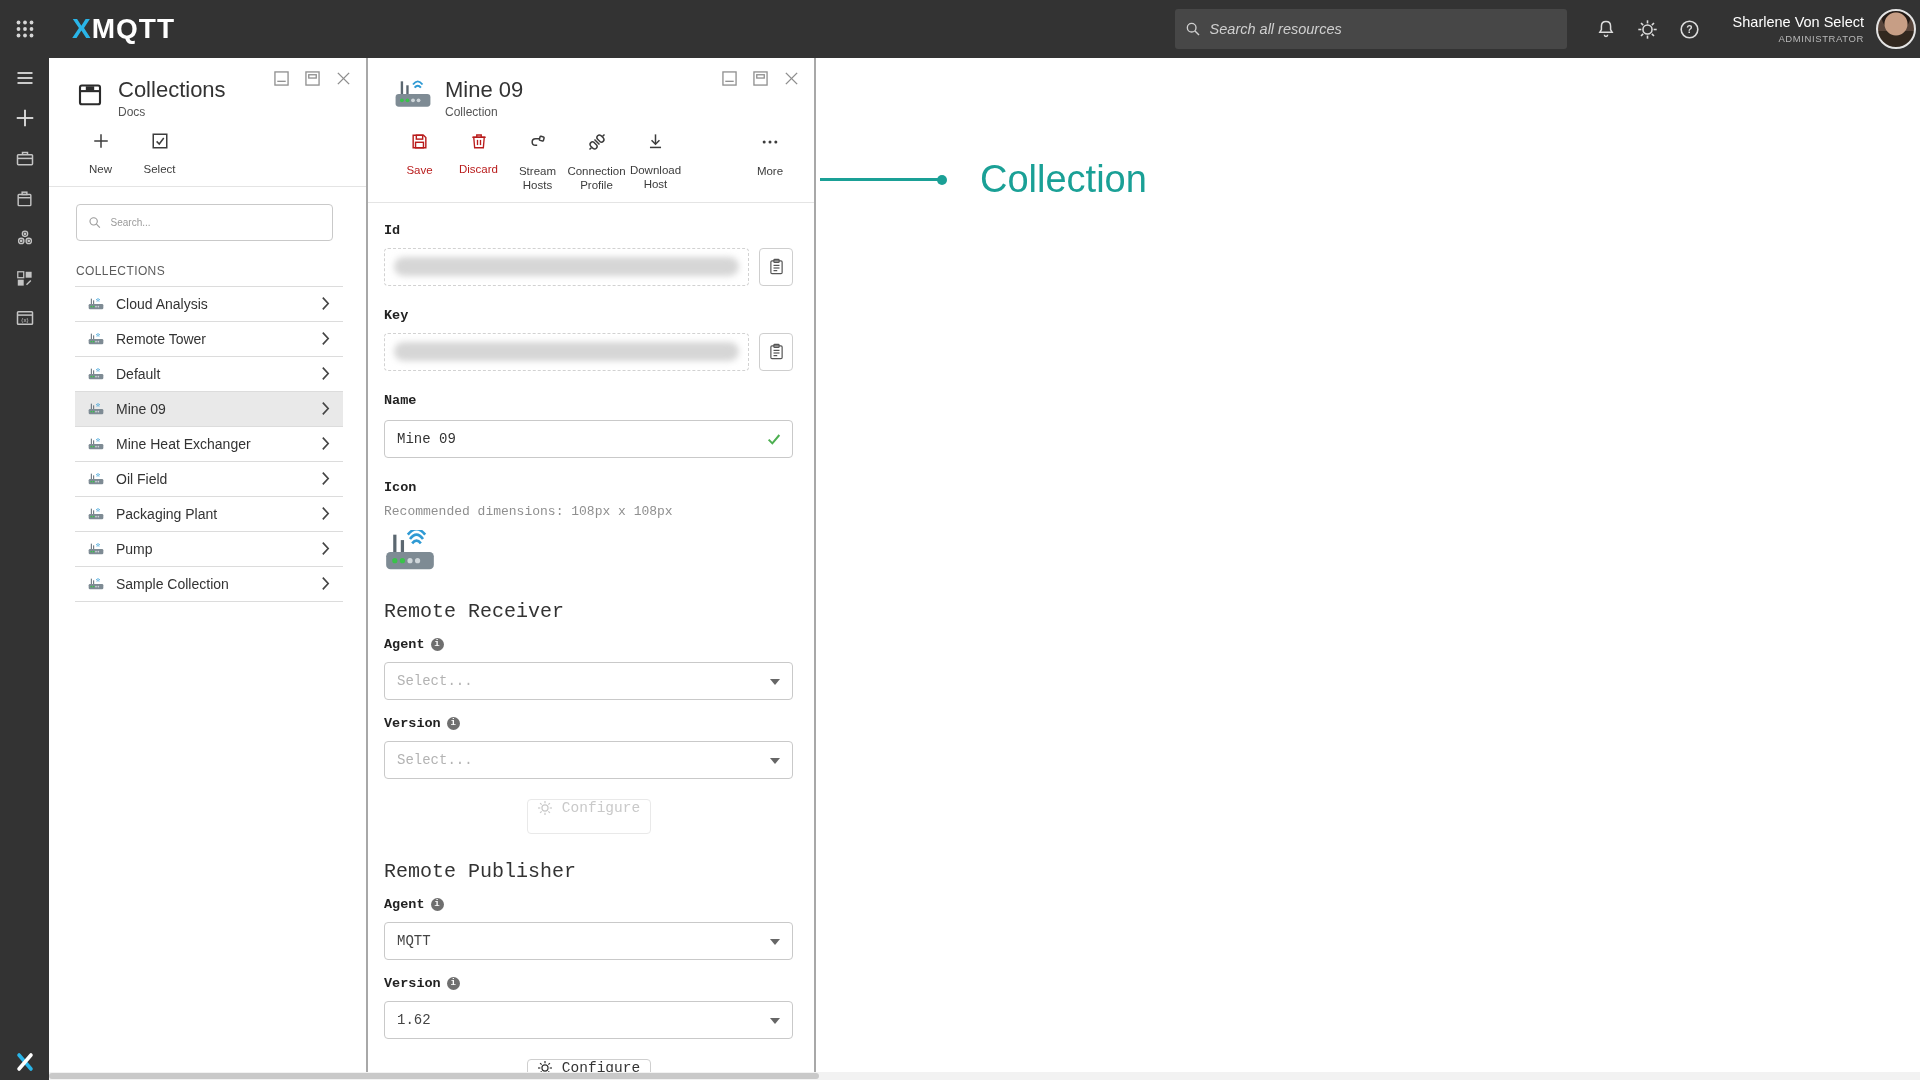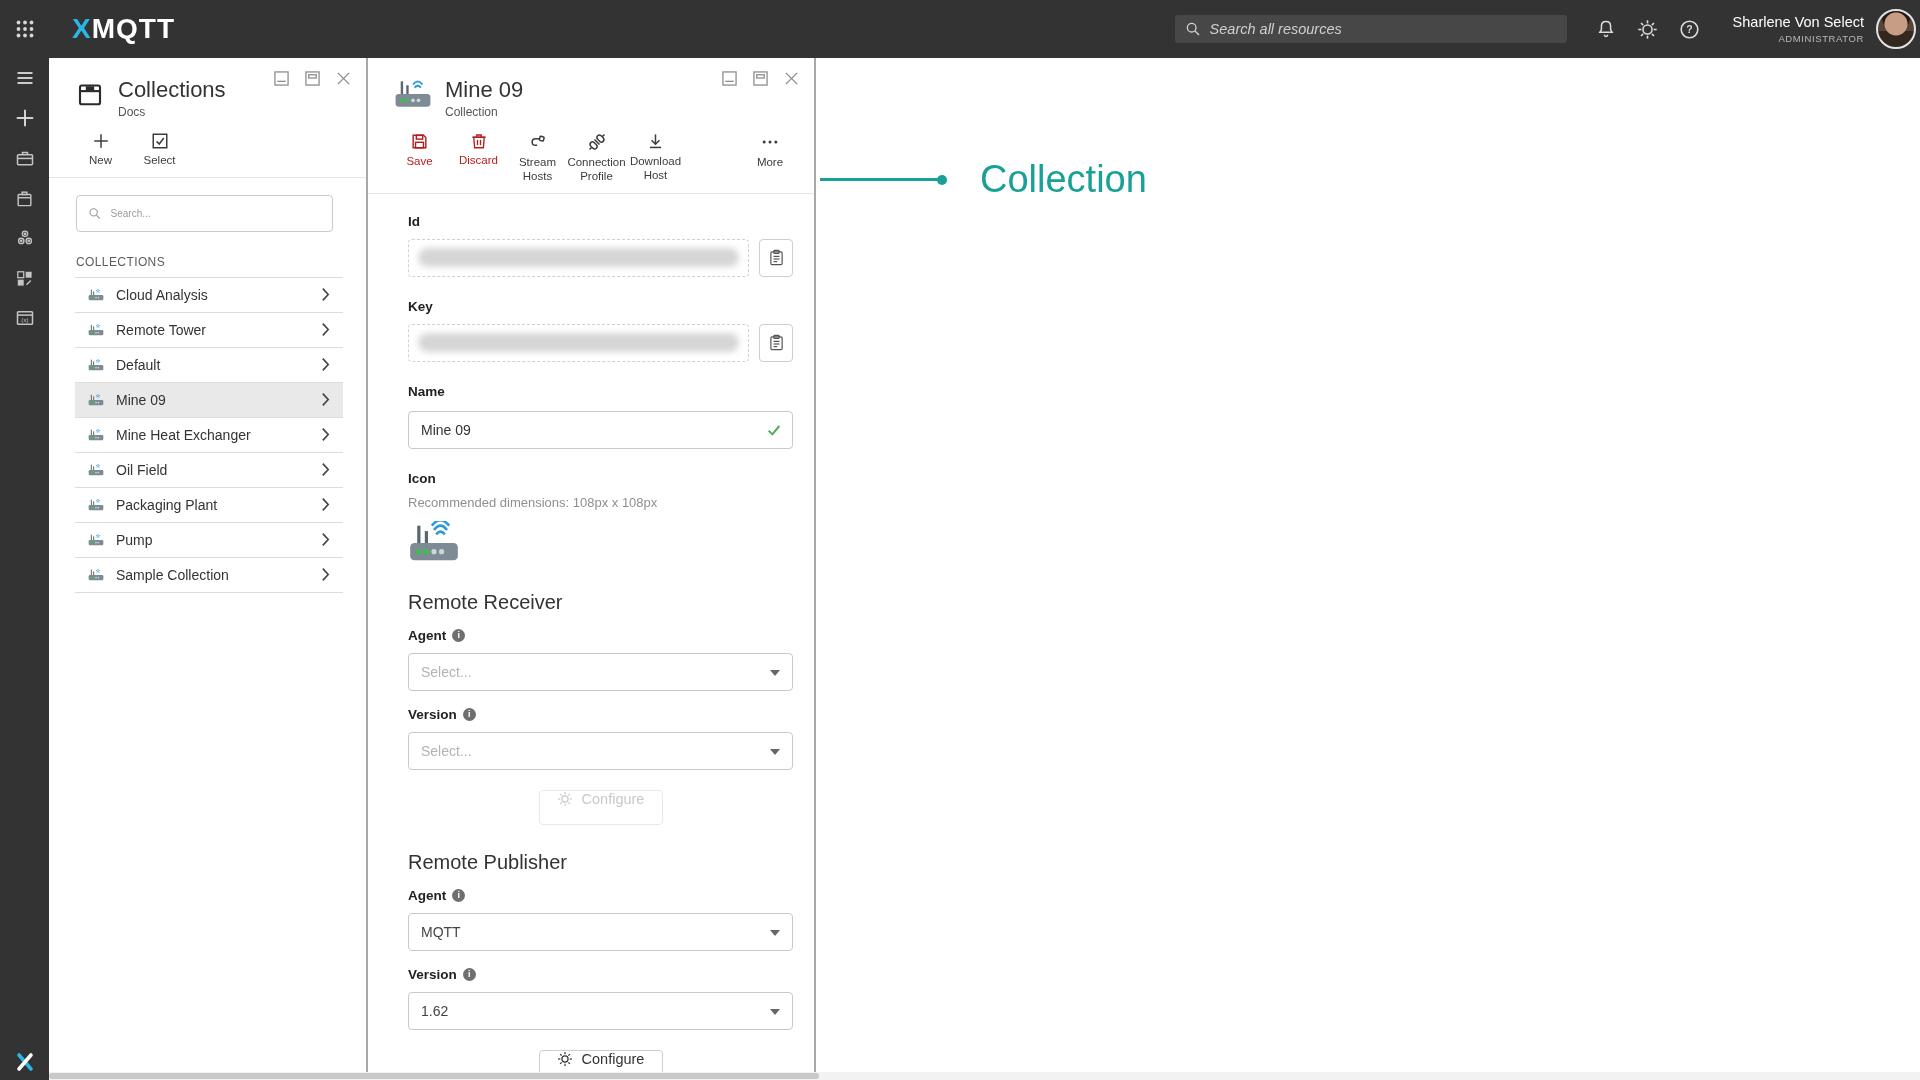--- a/index.html
+++ b/index.html
@@ -5,21 +5,21 @@
   * { margin:0; padding:0; box-sizing:border-box; }
   html,body { width:1920px; height:1080px; overflow:hidden; background:#fff;
     font-family:"Liberation Sans", sans-serif; }
 
   
   .topbar { position:absolute; left:0; top:0; width:1920px; height:58px;
     background:#333333; display:flex; align-items:center; z-index:30; }
   .apps-btn { width:50px; height:58px; display:flex; align-items:center; justify-content:center; cursor:pointer; }
   .logo { margin-left:22px; font-size:28px; font-weight:700; letter-spacing:1px; display:flex; }
   .logo .lx { color:#2ab5e8; } .logo .lr { color:#ffffff; }
-  .top-search { margin-left:auto; width:392px; height:28px; background:#474747; border-radius:3px;
+  .top-search { margin-left:auto; width:392px; height:40px; background:#474747; border-radius:3px;
     display:flex; align-items:center; padding:0 10px; }
   .top-search svg { flex:0 0 auto; }
   .top-search input { background:transparent; border:none; outline:none; color:#d8d8d8;
     font-style:italic; font-size:14.5px; margin-left:9px; width:100%; font-family:inherit; }
   .top-search input::placeholder { color:#cfcfcf; opacity:1; }
   .top-icons { display:flex; align-items:center; margin-left:18px; }
   .top-icon-btn { width:42px; height:58px; display:flex; align-items:center; justify-content:center; cursor:pointer; }
   .user-block { margin-left:22px; text-align:right; line-height:1.2; }
   .user-name { color:#ffffff; font-size:14.5px; }
   .user-role { color:#b9b9b9; font-size:9.5px; letter-spacing:.6px; margin-top:1px; }
@@ -43,42 +43,42 @@
   .win-controls { position:absolute; top:12px; right:14px; display:flex; gap:14px; z-index:5; }
   .win-btn { width:17px; height:17px; display:flex; align-items:center; justify-content:center; cursor:pointer; }
 
   .phead { display:flex; align-items:flex-start; padding:20px 0 0 26px; }
   .phead .ptxt { margin-left:13px; }
   .ptitle { font-size:22px; color:#333; line-height:1.1; }
   .psub { font-size:12px; color:#555; margin-top:3px; }
 
   .ptoolbar { margin-top:13px; padding:0 20px 9px 22px; border-bottom:1px solid #e4e4e4;
     display:flex; align-items:flex-start; }
-  .tb-btn { width:59px; display:flex; flex-direction:column; align-items:center; gap:4px;
+  .tb-btn { width:59px; display:flex; flex-direction:column; align-items:center; gap:13px;
     color:#3c3c3c; cursor:pointer; }
   .tb-btn .tb-label { font-size:11.5px; line-height:1.2; text-align:center; }
   .tb-btn.disabled { color:#b91c1c; cursor:default;align-items:center; }
   .tb-more { margin-left:auto; width:48px; }
 
   
   .list-search { margin:17px 33px 0 27px; height:37px; border:1px solid #c9c9c9; border-radius:4px;
     display:flex; align-items:center; padding:0 11px; }
   .list-search input { border:none; outline:none; font-size:10px; color:#444; margin-left:9px; width:100%;
     font-family:inherit; }
   .list-search input::placeholder { color:#9a9a9a; opacity:1; }
   .coll-label { margin:23px 0 8px 27px; font-size:12px; color:#5c5c5c; letter-spacing:.4px; }
   .coll-list { margin-left:26px; width:268px; border-top:1px solid #dcdcdc; }
   .coll-row { height:35px; display:flex; align-items:center; padding-left:13px;
     border-bottom:1px solid #dcdcdc; cursor:pointer; }
   .coll-row.selected { background:#e9e9e9; }
   .coll-row .row-label { font-size:14px; color:#333; margin-left:12px; }
   .coll-row .chev { margin-left:auto; margin-right:13px; display:flex; }
 
   
-  .p2-content { flex:1; overflow:hidden; padding:20px 21px 0 40px; }
+  .p2-content { flex:1; overflow:hidden; padding:20px 21px 0 16px;font-family:Liberation Mono, monospace; }
   .f-label { font-size:13.5px; font-weight:bold; color:#222; display:flex; align-items:center; gap:6px; }
   .mt0{margin-top:0;} .mt22{margin-top:22px;} .mt14{margin-top:14px;} .mt16{margin-top:16px;}
   .info-dot { width:13px; height:13px; border-radius:50%; background:#6f6f6f; color:#fff;
     font-size:9px; font-weight:bold; display:inline-flex; align-items:center; justify-content:center;
     font-style:normal; cursor:pointer; }
   .copy-row { display:flex; gap:10px; margin-top:10px; }
   .redacted { flex:1; height:38px; border:1px dashed #d2d2d2; border-radius:4px;
     display:flex; align-items:center; padding:0 9px; }
   .blurbar { height:19px; flex:1; background:#d6d6d6; border-radius:10px; filter:blur(3px); }
   .copy-btn { width:34px; height:38px; border:1px solid #cecece; border-radius:4px; background:#fff;

